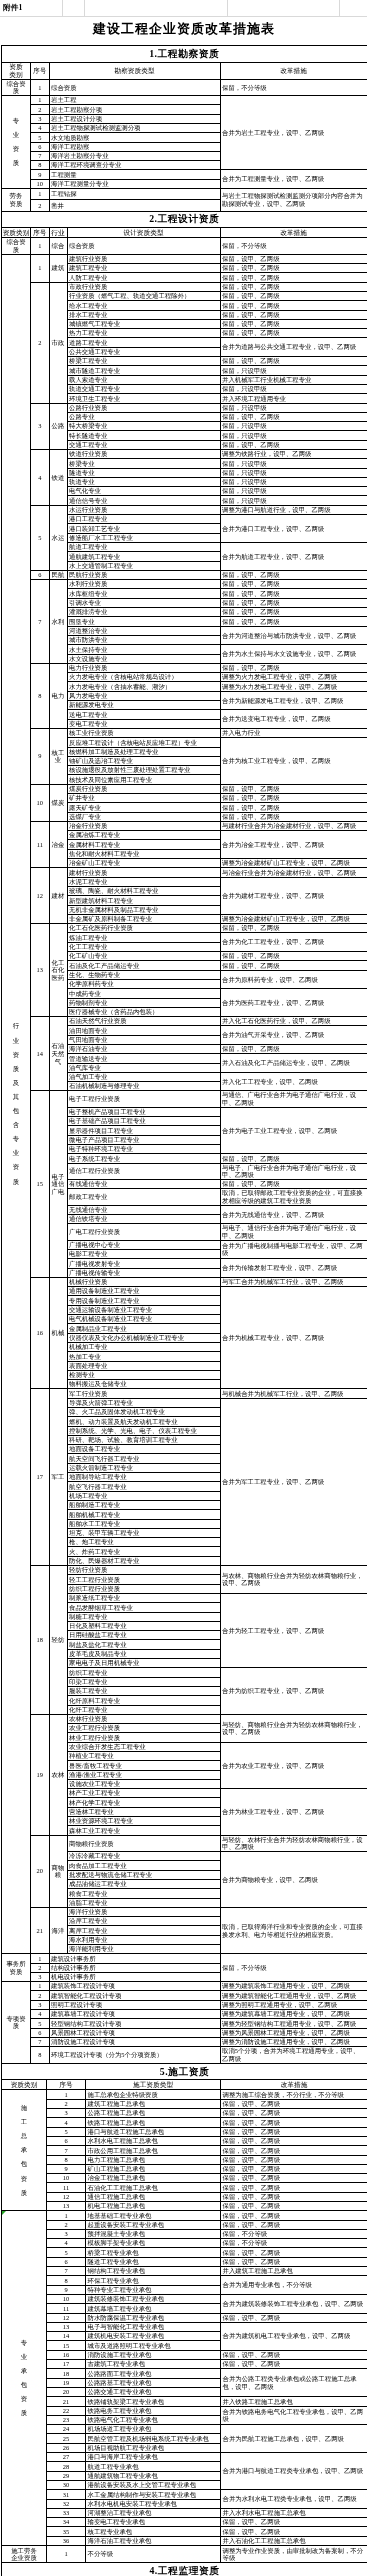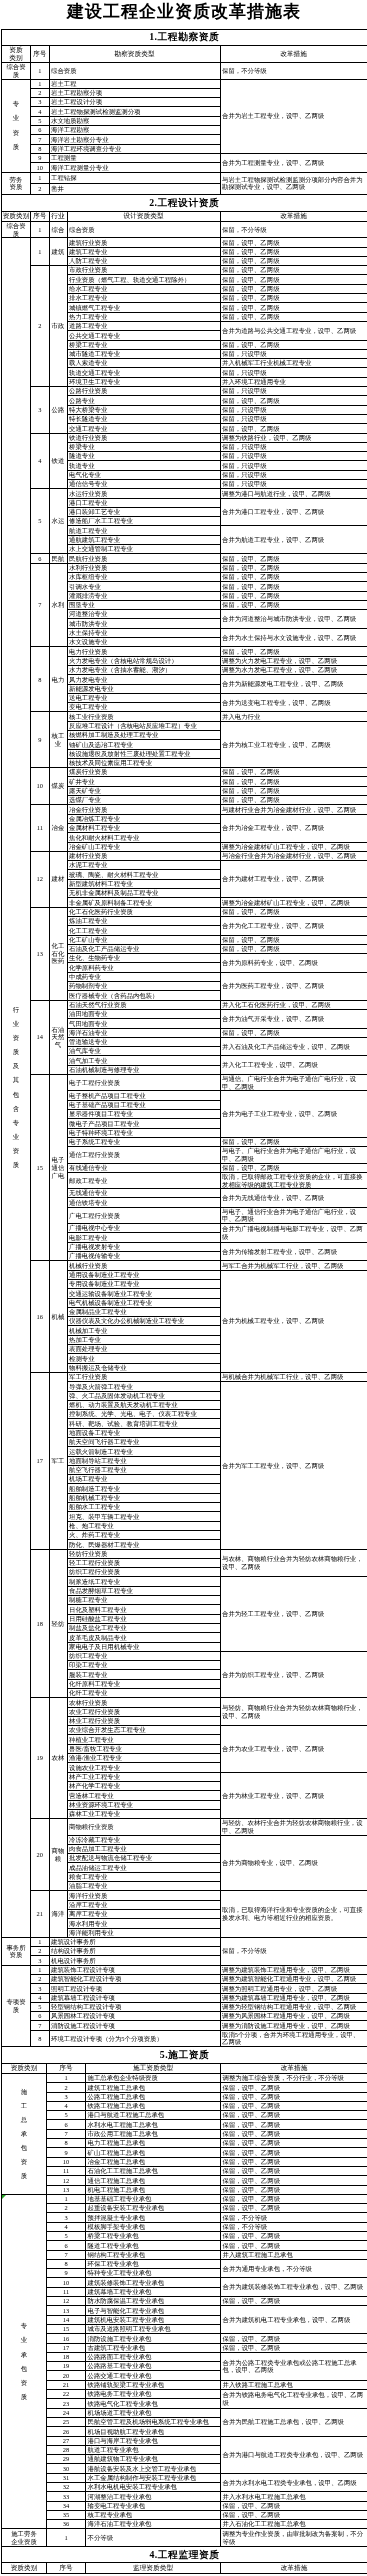--- a/index.html
+++ b/index.html
@@ -1,40 +1,47 @@
 <!DOCTYPE html>
 <html style="font-size:8.2px"><head>
 <meta charset="utf-8">
 <style>
   html,body{margin:0;padding:0;background:#fff;color:#000;}
   body{width:368px;font-family:"Liberation Serif","DejaVu Serif",serif;}
   #doc{position:relative;width:368px;}
   .topgrid{display:flex;height:15.5px;border-bottom:0.5px solid #d9d9d9;}
   .topgrid .tg{border-right:0.5px solid #d9d9d9;height:15.5px;box-sizing:border-box;}
   .attach{font-weight:bold;font-size:7.7px;line-height:15.5px;padding-left:3.1px;}
-  .main-title{height:24px;line-height:24px;text-align:center;font-size:17px;font-weight:bold;letter-spacing:1px;font-family:Liberation Serif, serif;}
+  .main-title{height:24px;line-height:24px;text-align:center;font-size:13px;font-weight:bold;letter-spacing:1px;font-family:Liberation Serif, serif;}
   .spacer{height:4.6px;}
   table.qtable{width:366px;margin-left:1px;border-collapse:collapse;table-layout:fixed;border:1px solid #000;}
   table.qtable + table.qtable{margin-top:-1px;border-radius:13px;}
   .qtable tr{height:9.3px;}
   .qtable tr.hdr{height:10.3px;}
   .qtable td{border:0.5px solid #000;font-size:6.4px;line-height:1.2;padding:0 1.5px;text-align:center;vertical-align:middle;word-break:break-all;overflow:hidden;}
   .qtable td.sec-title{font-size:9.8px;font-weight:bold;height:15.5px;letter-spacing:0.5px;}
   .qtable tr.hdr td{padding:0 0.5px;font-size:6.7px;white-space:pre-line;}
   .qtable td.tl{text-align:left;}
   .qtable td.pre{white-space:pre-line;}
   .qtable td.vert{white-space:pre-line;line-height:2.2;}
   .qtable td.marker{position:relative;}
   .qtable td.marker::after{content:"";position:absolute;left:0;top:0;width:0;height:0;
     border-top:4.1px solid #28a428;border-right:4.1px solid transparent;}
 </style>
 </head>
 <body>
 
 <div id="doc">
+  <div class="topgrid">
+    <div class="tg attach" style="width:63px">附件1</div>
+    <div class="tg" style="width:21.6px"></div>
+    <div class="tg" style="width:143px"></div>
+    <div class="tg" style="width:112px"></div>
+    <div class="tg" style="width:28px;border-right:none"></div>
+  </div>
   <div class="main-title">建设工程企业资质改革措施表</div>
   <div class="spacer"></div>
   <div id="tables">
       <table class="qtable">
         <colgroup>
           <col style="width: 29px;">
           <col style="width: 18.5px;">
           <col style="width: 171px;">
           <col style="width: 147px;">
         </colgroup>

